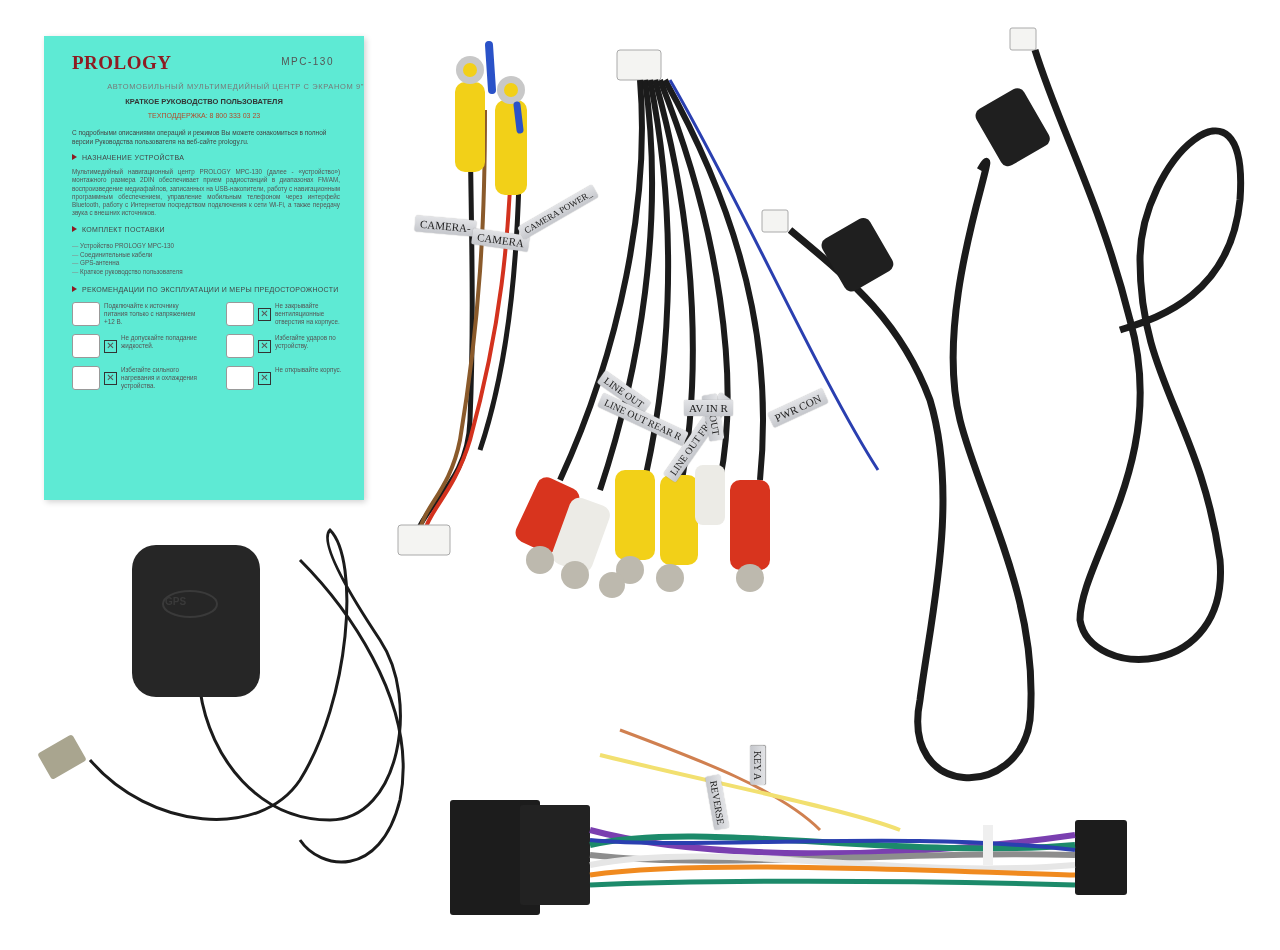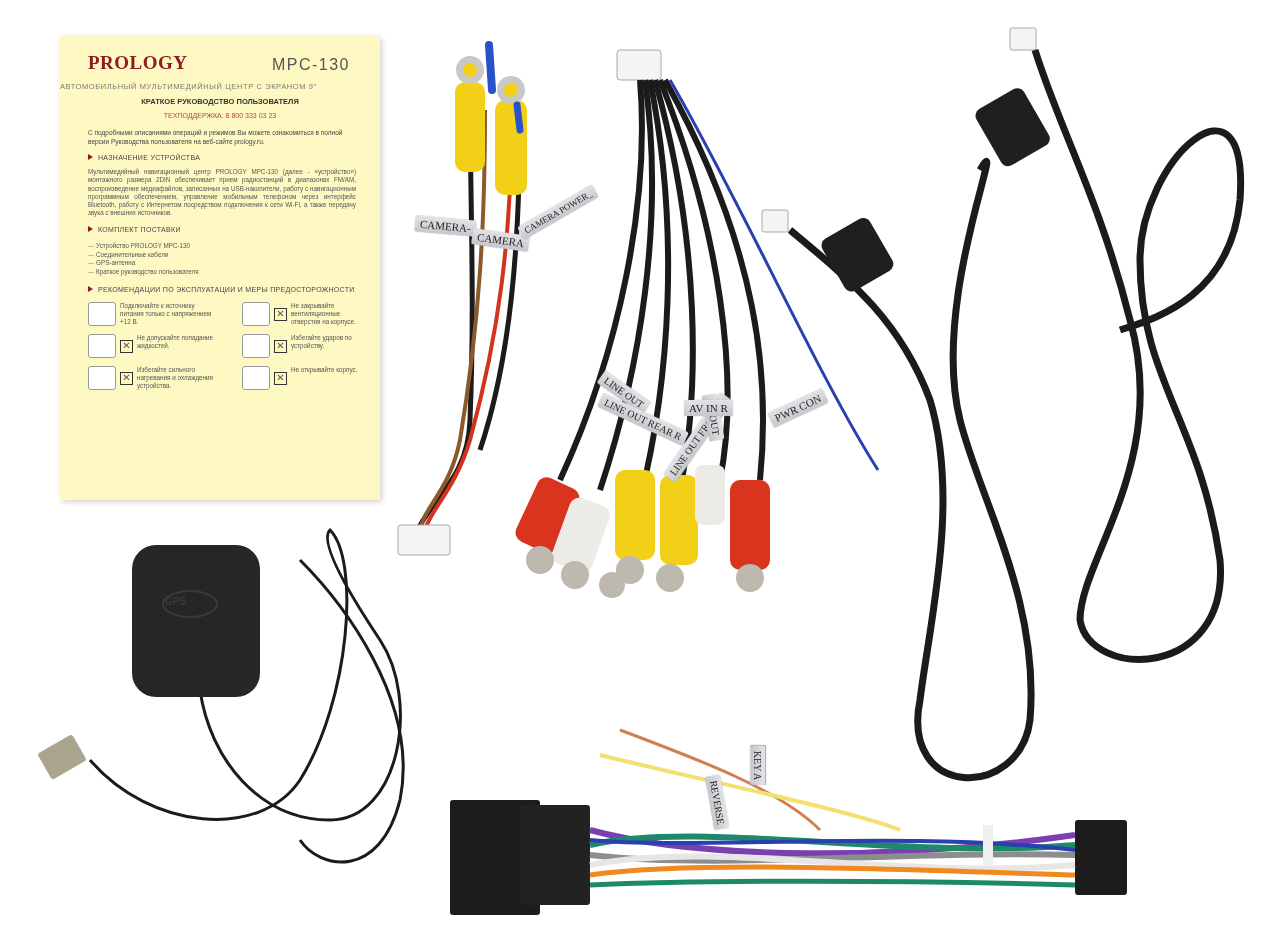--- a/index.html
+++ b/index.html
@@ -1,20 +1,20 @@
 <!DOCTYPE html>
 <html><head>
 <meta charset="utf-8">
 <style>
   html,body{margin:0;padding:0;background:#fff;}
   body{width:1280px;height:950px;position:relative;overflow:hidden;font-family:"Liberation Sans",sans-serif;}
-  .booklet{position:absolute;left:60px;top:36px;width:320px;height:464px;background:#fef9c3;box-shadow:2px 2px 6px rgba(0,0,0,.18);}
+  .booklet{position:absolute;left:44px;top:36px;width:320px;height:464px;background:#5eead4;box-shadow:2px 2px 6px rgba(0,0,0,.18);}
   .booklet .brand{position:absolute;left:28px;top:16px;font-family:"Liberation Serif",serif;font-size:19px;color:#8e1b22;font-weight:bold;letter-spacing:.5px;}
-  .booklet .model{position:absolute;right:30px;top:20px;font-size:16px;color:#555;letter-spacing:1.5px;}
-  .booklet .subtitle{position:absolute;left:0;right:0;top:46px;text-align:left;font-size:7.5px;color:#777;letter-spacing:.6px;}
+  .booklet .model{position:absolute;right:30px;top:20px;font-size:10px;color:#555;letter-spacing:1.5px;}
+  .booklet .subtitle{position:absolute;left:0;right:0;top:46px;text-align:right;font-size:7.5px;color:#777;letter-spacing:.6px;}
   .booklet .guide{position:absolute;left:0;right:0;top:61px;text-align:center;font-size:7.5px;color:#333;font-weight:bold;}
   .booklet .support{position:absolute;left:0;right:0;top:76px;text-align:center;font-size:7px;color:#b24a2a;}
   .booklet .intro{position:absolute;left:28px;right:28px;top:92px;font-size:6.5px;color:#444;line-height:9px;}
   .sec{position:absolute;left:28px;font-size:7px;color:#444;letter-spacing:.3px;}
   .sec::before{content:"";display:inline-block;border-left:5px solid #8e1b22;border-top:3.5px solid transparent;border-bottom:3.5px solid transparent;margin-right:5px;}
   .para{position:absolute;left:28px;right:24px;font-size:6.3px;color:#555;line-height:8.3px;text-align:justify;}
   .list{position:absolute;left:28px;font-size:6.3px;color:#555;line-height:8.5px;}
   .list div::before{content:"— ";color:#888;}
   .warn{position:absolute;font-size:6.3px;color:#555;line-height:8px;display:flex;gap:4px;align-items:flex-start;}
   .warn .ico{width:26px;height:22px;border:1px solid #999;border-radius:3px;background:#fff;position:relative;flex:none;}

